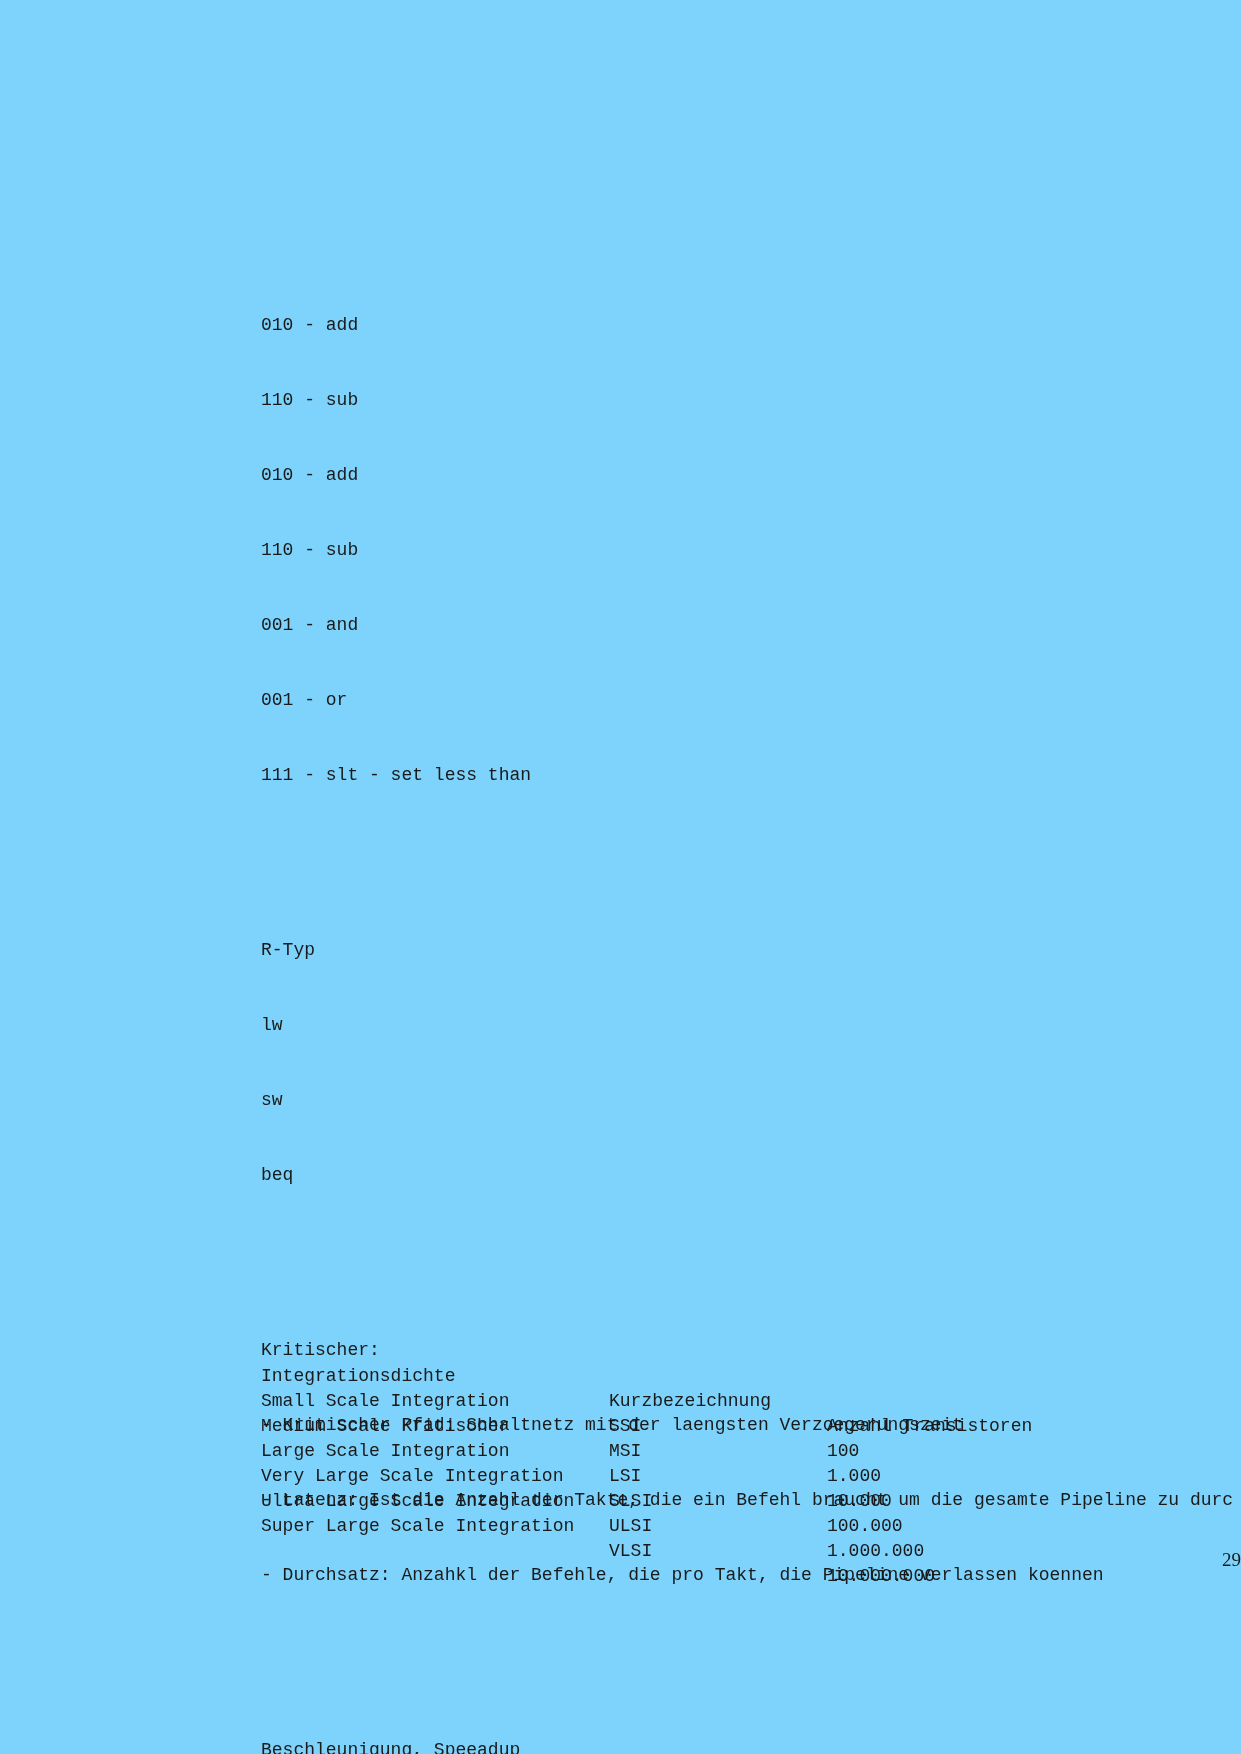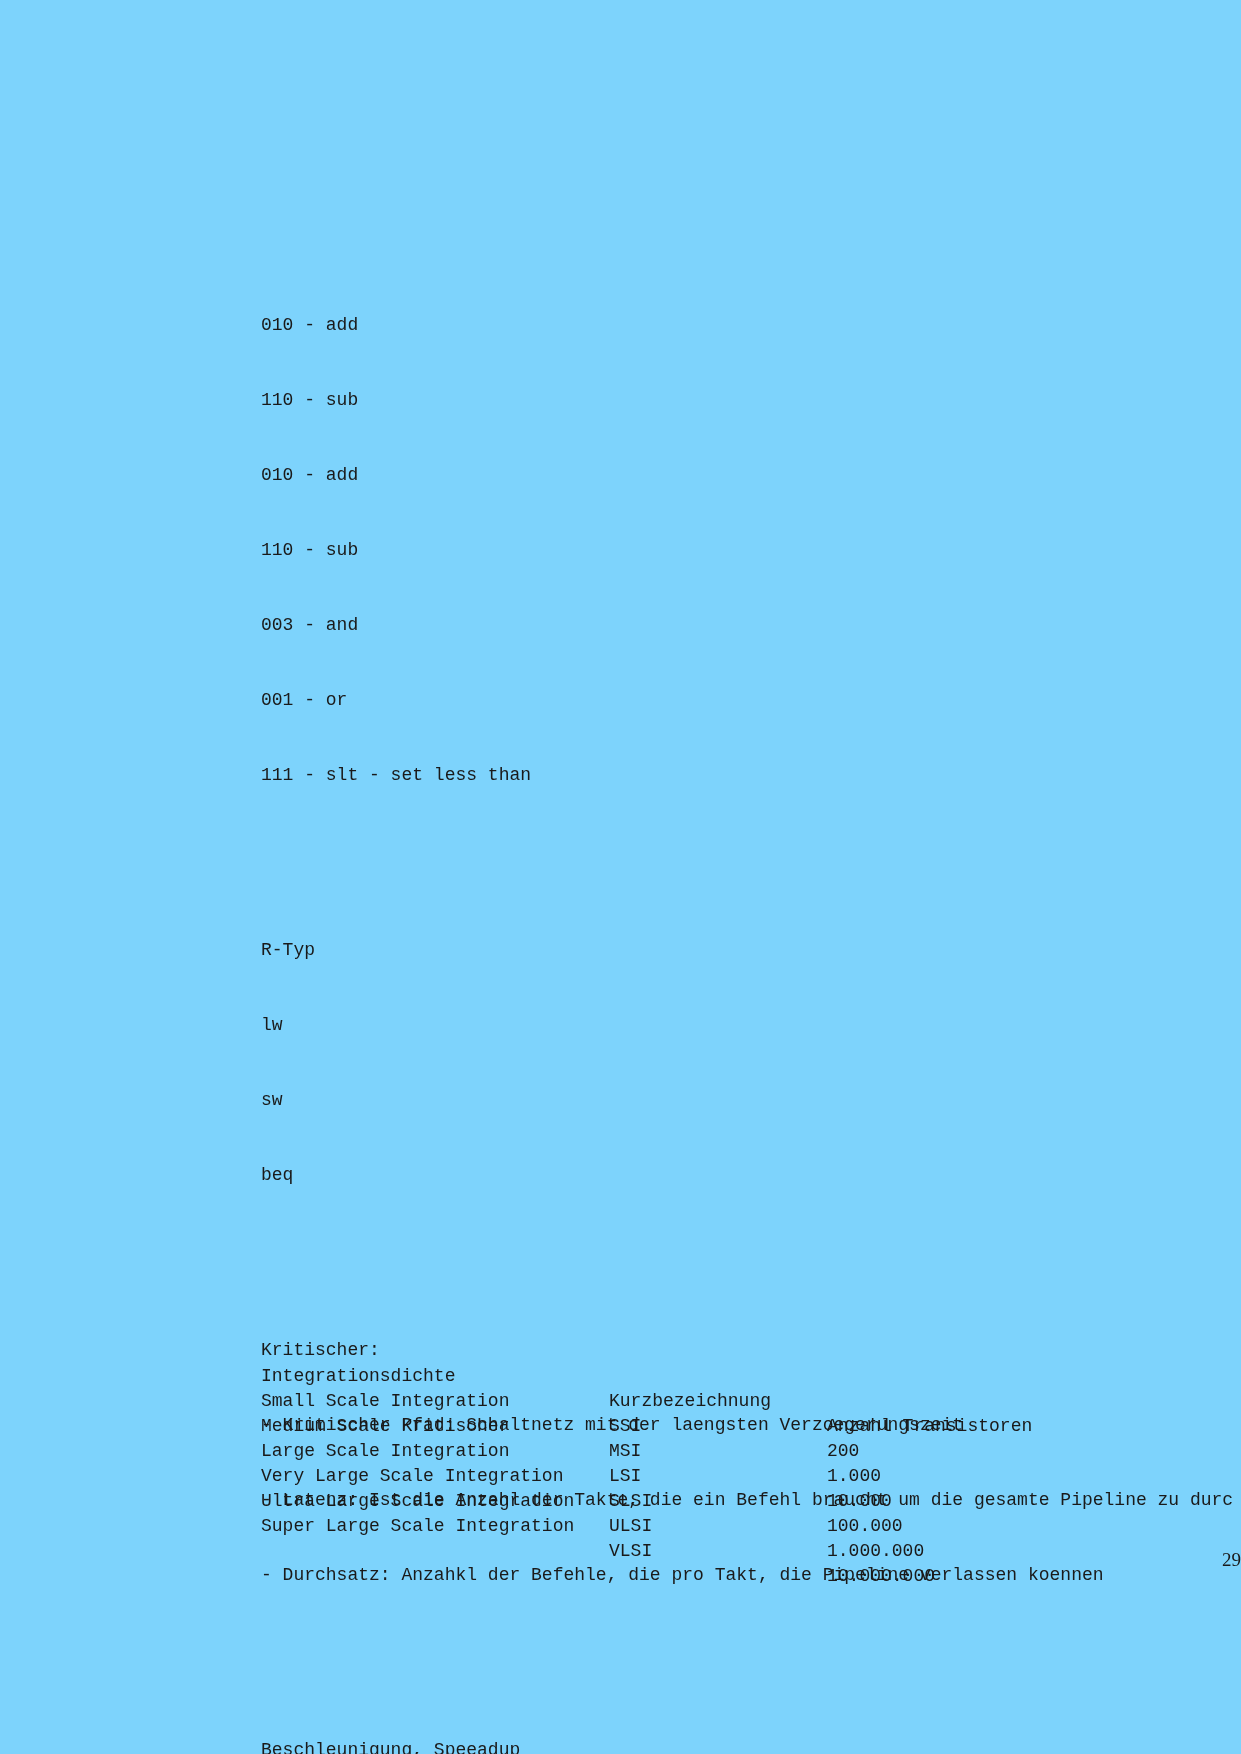--- a/index.html
+++ b/index.html
@@ -69,21 +69,21 @@
 </head>
 <body>
 
 <div class="page">
 
   <div class="verbatim">
     <span class="line">010 - add</span>
     <span class="line">110 - sub</span>
     <span class="line">010 - add</span>
     <span class="line">110 - sub</span>
-    <span class="line">003 - and</span>
+    <span class="line">001 - and</span>
     <span class="line">001 - or</span>
     <span class="line">111 - slt - set less than</span>
     <span class="blank"></span>
 
     <span class="line">R-Typ</span>
     <span class="line">lw</span>
     <span class="line">sw</span>
     <span class="line">beq</span>
     <span class="blank"></span>
 
@@ -125,21 +125,21 @@
 
   <div class="table">
     <div class="trow">
       <span class="c1">Integrationsdichte</span>
       <span class="c2">Kurzbezeichnung</span>
       <span class="c3">Anzahl Transistoren</span>
     </div>
     <div class="trow">
       <span class="c1">Small Scale Integration</span>
       <span class="c2">SSI</span>
-      <span class="c3">200</span>
+      <span class="c3">100</span>
     </div>
     <div class="trow">
       <span class="c1">Medium Scale Kritischer</span>
       <span class="c2">MSI</span>
       <span class="c3">1.000</span>
     </div>
     <div class="trow">
       <span class="c1">Large Scale Integration</span>
       <span class="c2">LSI</span>
       <span class="c3">10.000</span>

